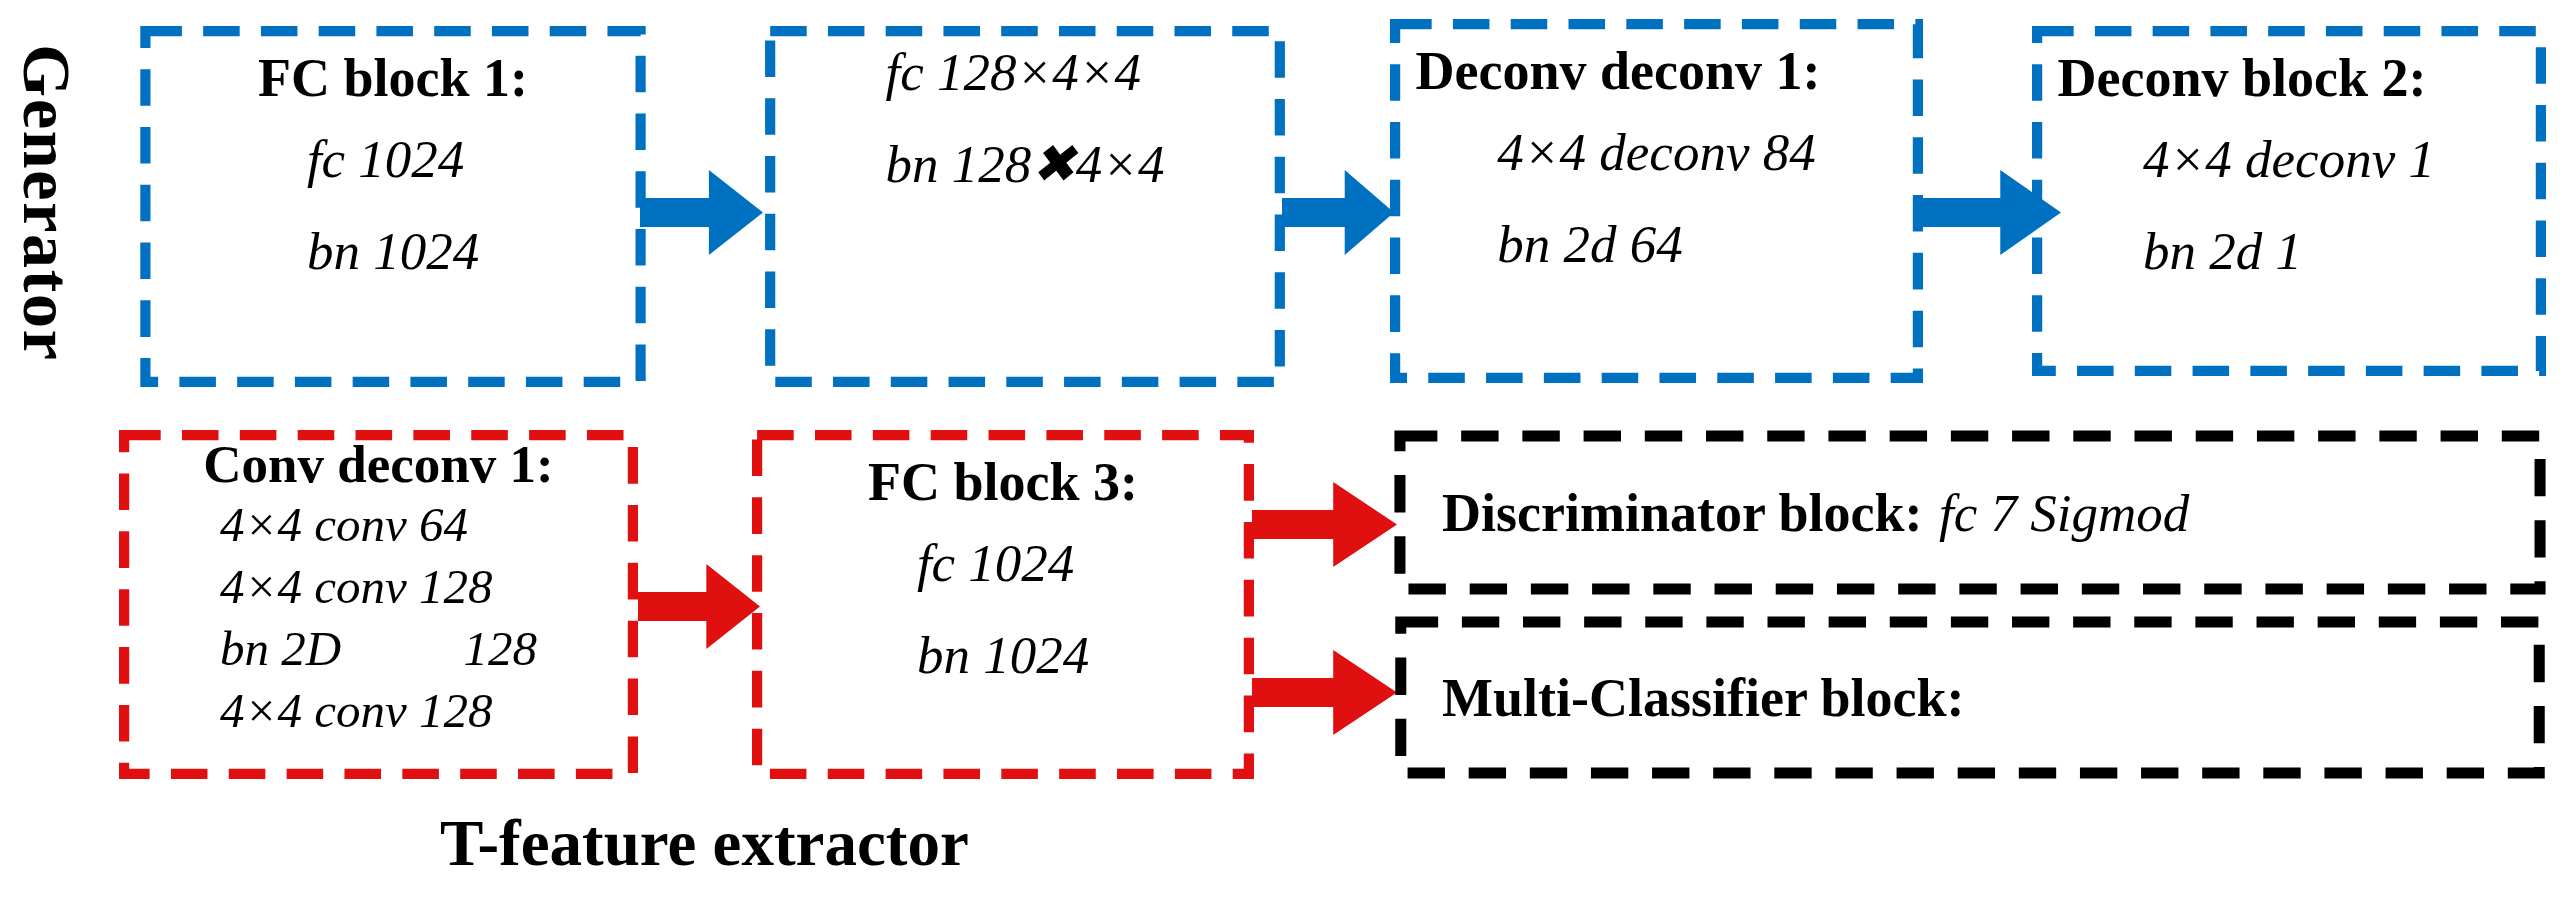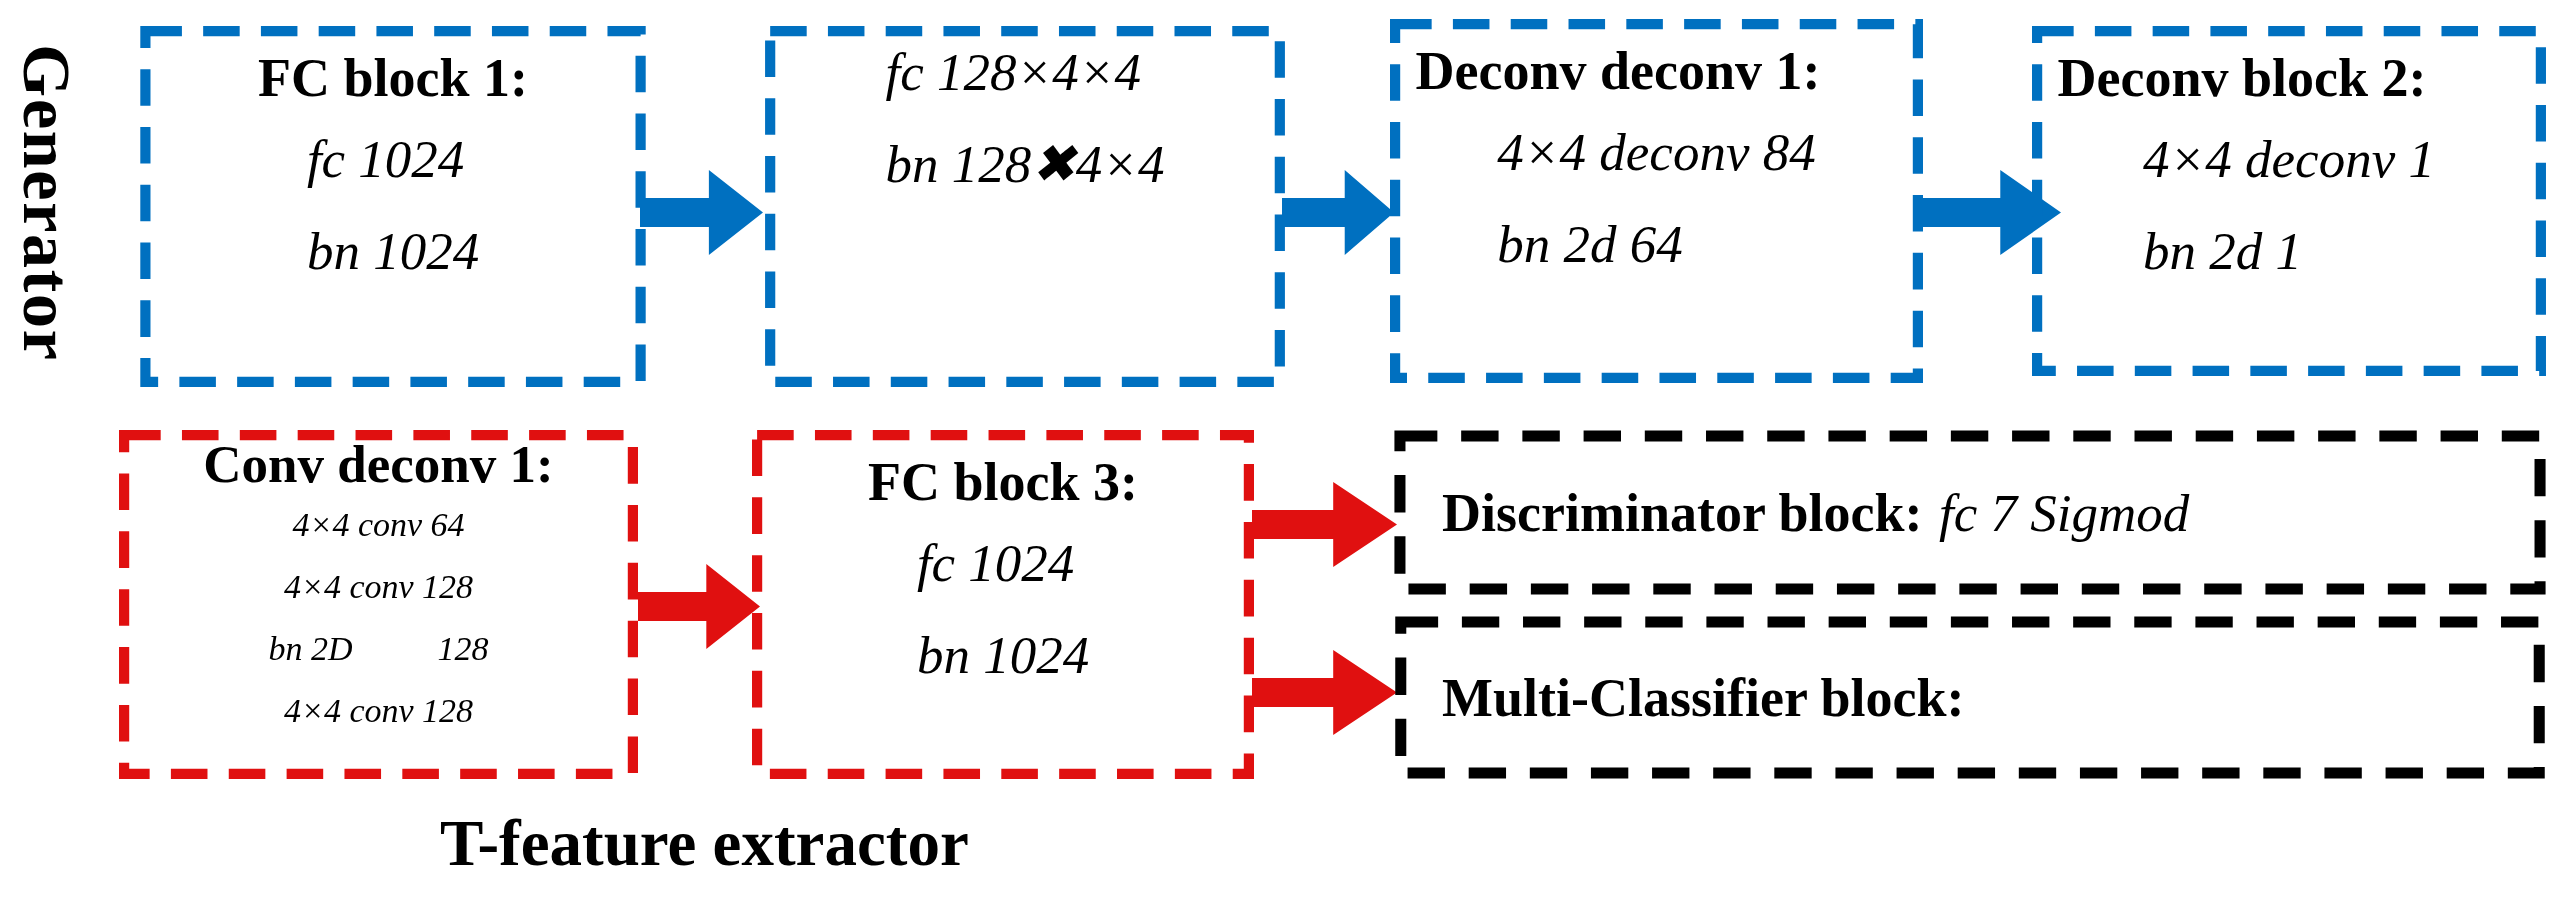--- a/index.html
+++ b/index.html
@@ -25,21 +25,21 @@
   }
   .title-left { text-align: left; padding-left: 25.5px; }
   .specs { display: inline-block; text-align: left; }
   .spec-line {
     font-style: italic;
     font-size: 53px;
     line-height: 92px;
     white-space: pre;
   }
   .tight .box-title { font-size: 53px; padding-top: 6.8px; margin-bottom: 1.7px; }
-  .tight .spec-line { font-size: 34px; line-height: 62px; text-align: center; }
+  .tight .spec-line { font-size: 49px; line-height: 62px; }
   .out-box .out-title {
     position: absolute;
     left: 48px; top: 50%;
     transform: translateY(-50%);
     font-weight: bold;
     font-size: 54px;
     white-space: pre;
   }
   .out-box .out-spec {
     position: absolute;

